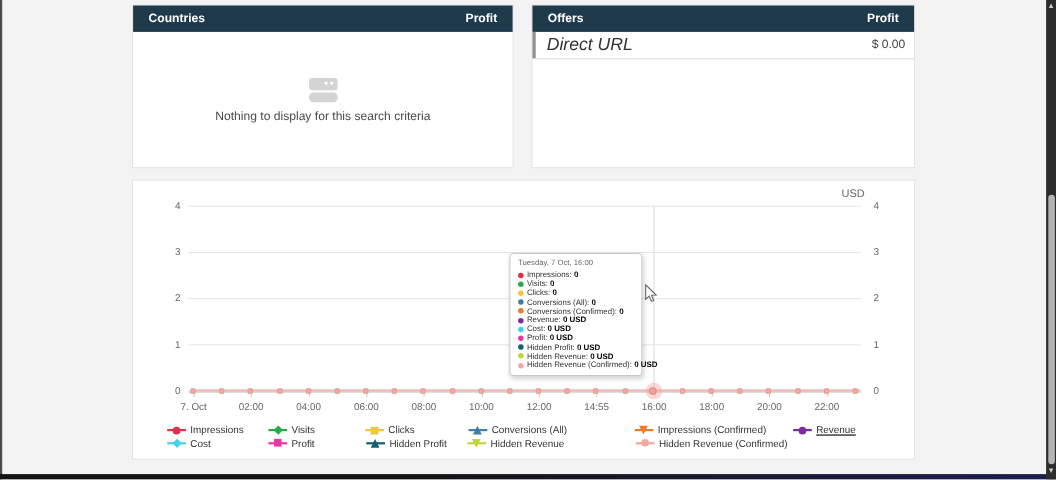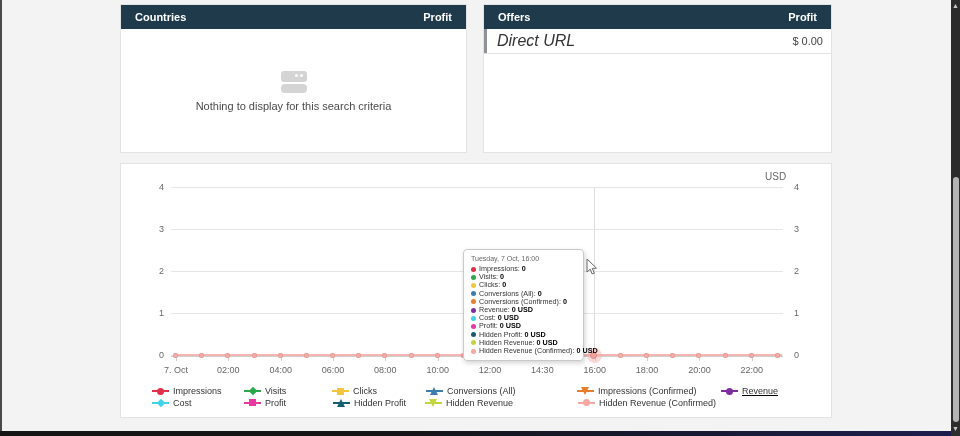--- a/index.html
+++ b/index.html
@@ -123,21 +123,21 @@
       <span class="offer-name">Direct URL</span>
       <span class="offer-profit">$ 0.00</span>
     </div>
   </section>
 
   <section class="panel" id="chart-panel">
     <div id="chart">
       <div class="usd-label">USD</div>
       <div class="crosshair"></div>
 
-      <div class="chart-tooltip" id="chart-tooltip" style="z-index: 6; margin-top: 19px;">
+      <div class="chart-tooltip" id="chart-tooltip" style="z-index: 6;">
         <div class="tt-title">Tuesday, 7 Oct, 16:00</div>
         <div id="tt-rows">
             <div class="tt-row"><span class="tt-bullet" style="background: rgb(224, 48, 73);"></span>Impressions: <b>0</b></div>
             <div class="tt-row"><span class="tt-bullet" style="background: rgb(43, 168, 74);"></span>Visits: <b>0</b></div>
             <div class="tt-row"><span class="tt-bullet" style="background: rgb(244, 198, 61);"></span>Clicks: <b>0</b></div>
             <div class="tt-row"><span class="tt-bullet" style="background: rgb(61, 126, 174);"></span>Conversions (All): <b>0</b></div>
             <div class="tt-row"><span class="tt-bullet" style="background: rgb(232, 125, 46);"></span>Conversions (Confirmed): <b>0</b></div>
             <div class="tt-row"><span class="tt-bullet" style="background: rgb(126, 45, 158);"></span>Revenue: <b>0 USD</b></div>
             <div class="tt-row"><span class="tt-bullet" style="background: rgb(65, 211, 234);"></span>Cost: <b>0 USD</b></div>
             <div class="tt-row"><span class="tt-bullet" style="background: rgb(232, 56, 164);"></span>Profit: <b>0 USD</b></div>
@@ -171,21 +171,21 @@
         <div class="x-label" style="left: 129.68px;">04:00</div>
         <div class="x-tick" style="left: 212.02px;"></div>
         <div class="x-label" style="left: 182.02px;">06:00</div>
         <div class="x-tick" style="left: 264.36px;"></div>
         <div class="x-label" style="left: 234.36px;">08:00</div>
         <div class="x-tick" style="left: 316.7px;"></div>
         <div class="x-label" style="left: 286.7px;">10:00</div>
         <div class="x-tick" style="left: 369.04px;"></div>
         <div class="x-label" style="left: 339.04px;">12:00</div>
         <div class="x-tick" style="left: 421.38px;"></div>
-        <div class="x-label" style="left: 391.38px;">14:30</div>
+        <div class="x-label" style="left: 391.38px;">14:55</div>
         <div class="x-tick" style="left: 473.72px;"></div>
         <div class="x-label" style="left: 443.72px;">16:00</div>
         <div class="x-tick" style="left: 526.06px;"></div>
         <div class="x-label" style="left: 496.06px;">18:00</div>
         <div class="x-tick" style="left: 578.4px;"></div>
         <div class="x-label" style="left: 548.4px;">20:00</div>
         <div class="x-tick" style="left: 630.74px;"></div>
         <div class="x-label" style="left: 600.74px;">22:00</div>
         <div class="pt-marker" style="left: 52px;"></div>
         <div class="pt-marker" style="left: 78.17px;"></div>

